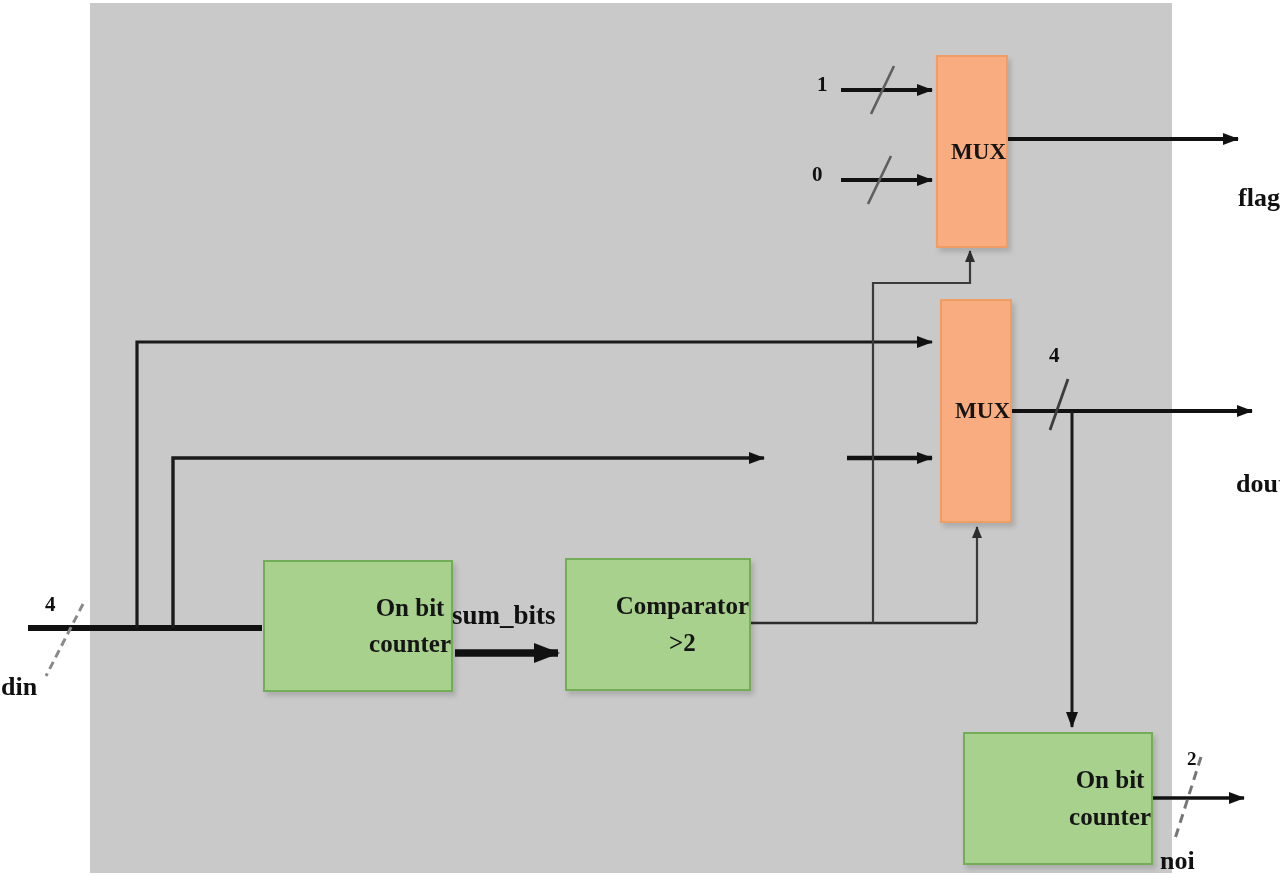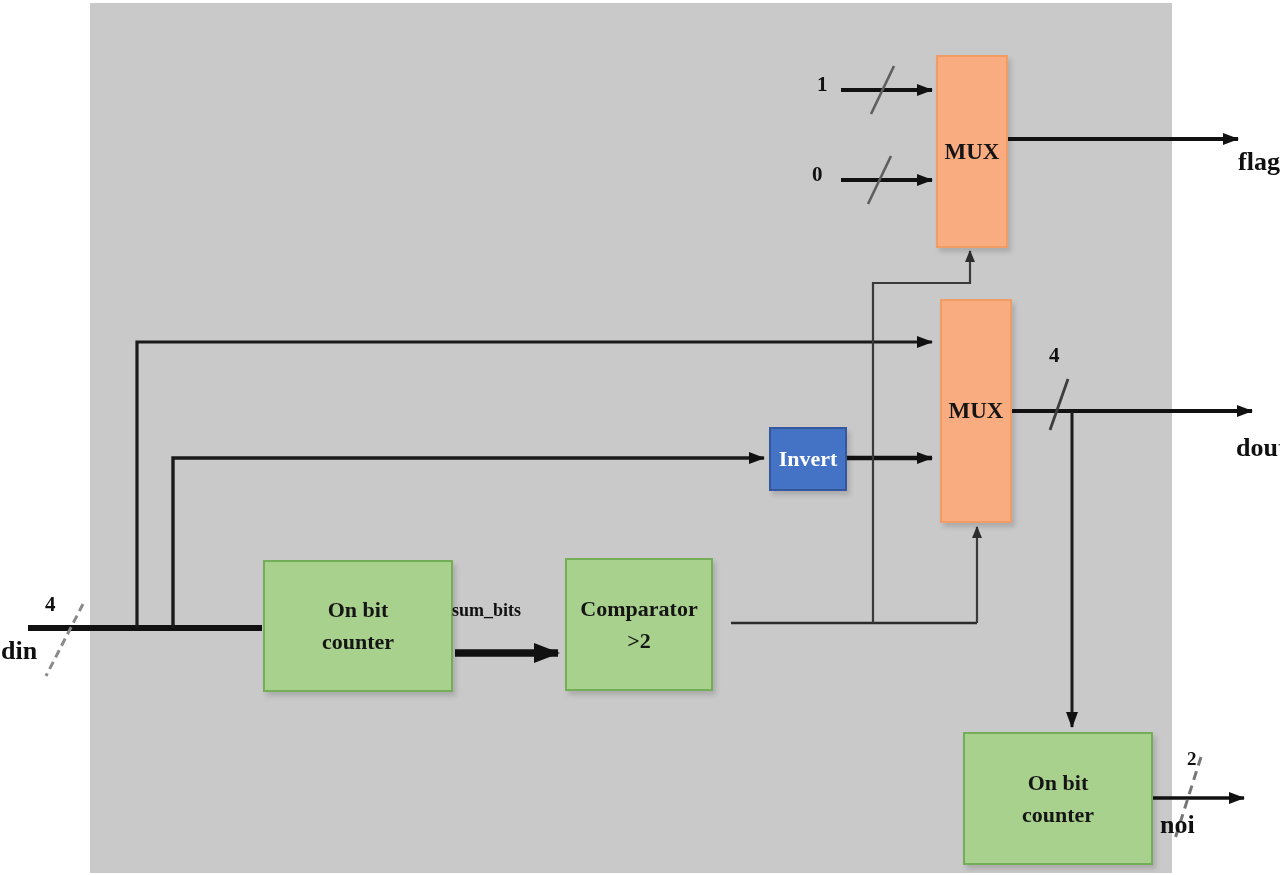--- a/index.html
+++ b/index.html
@@ -27,21 +27,21 @@
     position: absolute;
     left: 0;
     top: 0;
     width: 1280px;
     height: 875px;
   }
   .block {
     position: absolute;
     display: flex;
     flex-direction: column;
-    align-items: center;
+    align-items: flex-end;
     justify-content: center;
     text-align: center;
     box-sizing: border-box;
     box-shadow: 3px 4px 5px rgba(0,0,0,0.15);
   }
   .block.orange {
     background: #f9ac80;
     border: 2px solid #ef9d64;
   }
   .block.green {
@@ -56,30 +56,30 @@
     font-weight: bold;
     color: #151515;
     font-size: 23px;
     line-height: 1.45;
   }
   .block.blue .block-label {
     color: #ffffff;
     font-size: 22px;
   }
   .block.green .block-label {
-    font-size: 22px;
+    font-size: 25px;
   }
   .sig {
     position: absolute;
     font-weight: bold;
     color: #101010;
     white-space: nowrap;
   }
-  .sig.big { font-size: 26px; }
-  .sig.mid { font-size: 18px; }
+  .sig.big { font-size: 26px; margin-top: 36px; }
+  .sig.mid { font-size: 27px; }
   .sig.small { font-size: 21px; }
   .sig.tiny { font-size: 19px; }
 </style>
 </head>
 <body>
 
 <div class="stage">
 
   <div class="canvas"></div>
 
@@ -132,32 +132,29 @@
   </svg>
 
   <div class="block orange" style="left:936px; top:55px; width:72px; height:193px;">
     <div class="block-label">MUX</div>
   </div>
 
   <div class="block orange" style="left:940px; top:299px; width:72px; height:224px;">
     <div class="block-label">MUX</div>
   </div>
 
-  <div class="block blue" style="left:769px; top:427px; width:78px; height:64px;">
-    <div class="block-label">Invert</div>
-  </div>
 
   <div class="block green" style="left:263px; top:560px; width:190px; height:132px;">
     <div class="block-label">
       <span style="display:block">On bit</span>
       <span style="display:block">counter</span>
     </div>
   </div>
 
-  <div class="block green" style="left:565px; top:558px; width:148px; height:133px;">
+  <div class="block green" style="left:565px; top:558px; width:186px; height:133px;">
     <div class="block-label">
       <span style="display:block">Comparator</span>
       <span style="display:block">&gt;2</span>
     </div>
   </div>
 
   <div class="block green" style="left:963px; top:732px; width:190px; height:133px;">
     <div class="block-label">
       <span style="display:block">On bit</span>
       <span style="display:block">counter</span>

